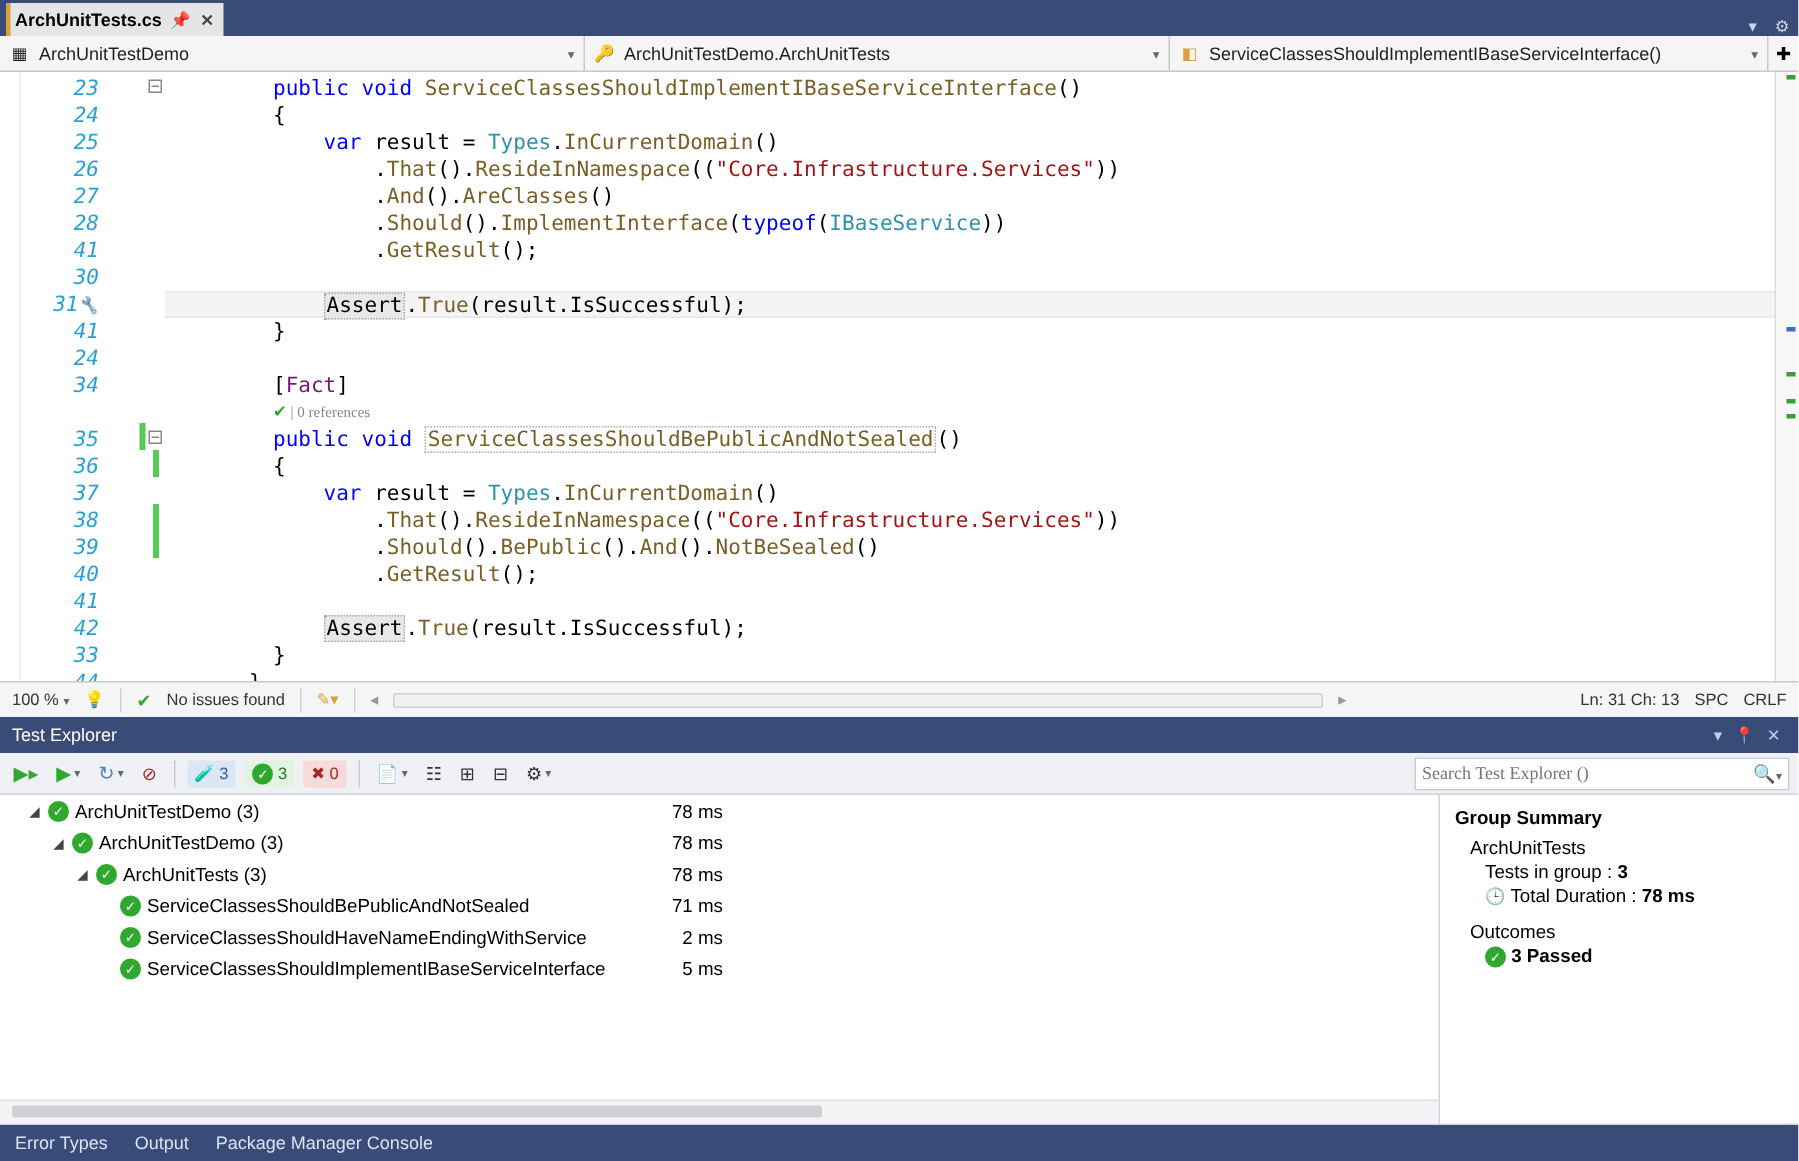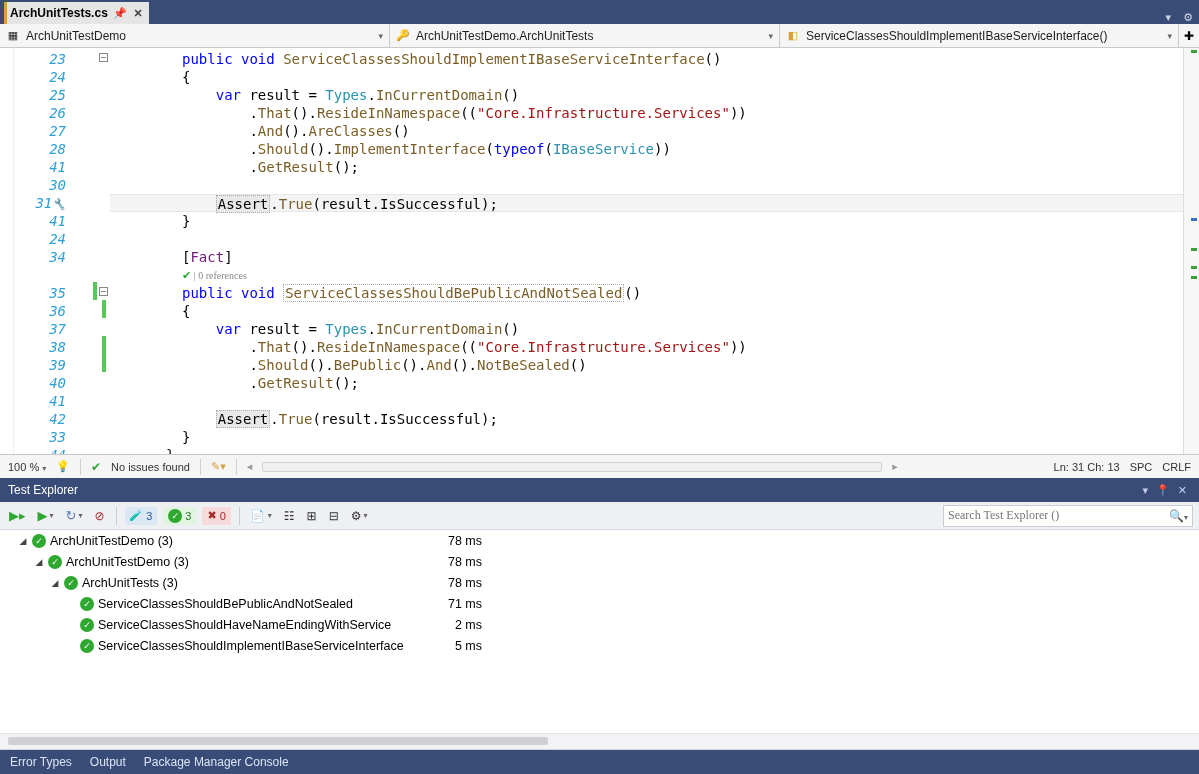--- a/index.html
+++ b/index.html
@@ -309,20 +309,38 @@
             <div class="c-test indent4">
               <span class="tree-caret"></span>
               <span class="pass-icon">✓</span>
               <span>ServiceClassesShouldImplementIBaseServiceInterface</span>
             </div>
             <div class="c-dur">5 ms</div>
           </div>
         </div>
       <div class="te-hscroll"></div>
     </div>
+    <div class="te-right">
+      <h4>Group Summary</h4>
+      <div class="line">ArchUnitTests</div>
+      <div class="line" style="margin-left:20px;">
+        <span>Tests in group :</span>
+        <b>3</b>
+      </div>
+      <div class="line" style="margin-left:20px;">
+        <span class="clock">🕒</span>
+        <span>Total Duration :</span>
+        <b>78  ms</b>
+      </div>
+      <div class="line" style="margin-top:10px;margin-left:10px;">Outcomes</div>
+      <div class="line" style="margin-left:20px;">
+        <span class="pass-icon">✓</span>
+        <b>3 Passed</b>
+      </div>
+    </div>
   </div>
 
   <div class="vs-status">
     <span>Error Types</span>
     <span>Output</span>
     <span>Package Manager Console</span>
   </div>
 
 </div>
 

